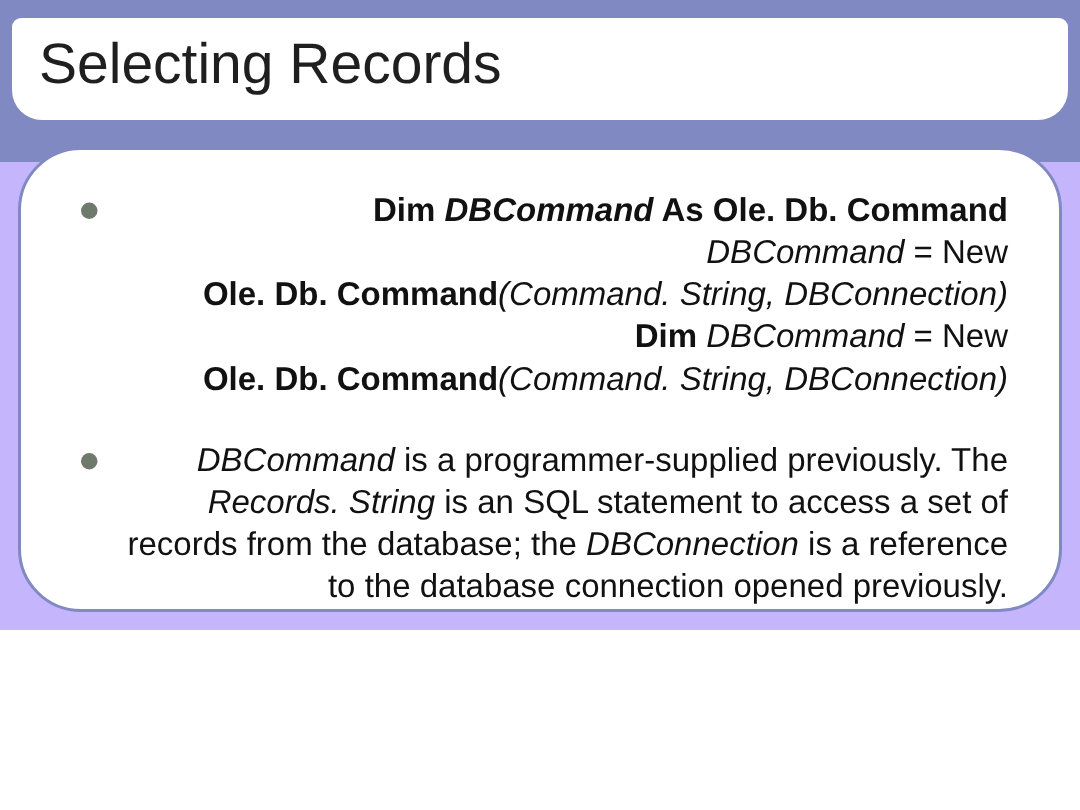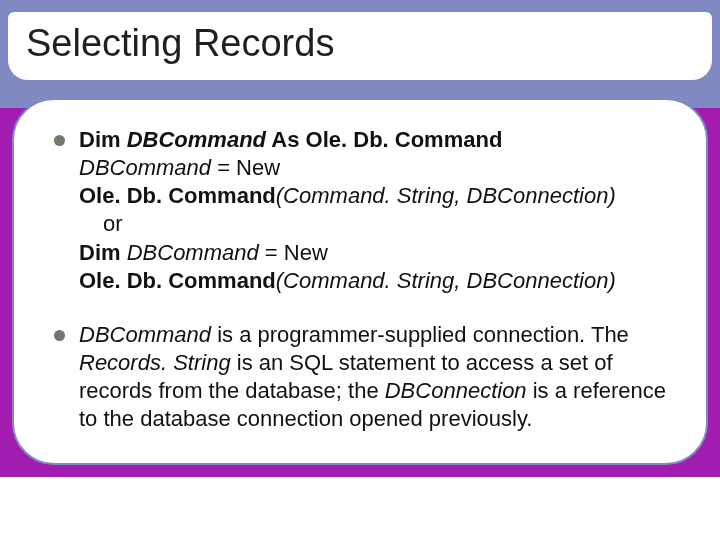--- a/index.html
+++ b/index.html
@@ -1,21 +1,21 @@
 <!DOCTYPE html>
 <html><head>
 <meta charset="utf-8">
 <style>
   * { margin: 0; padding: 0; box-sizing: border-box; }
   html, body { width: 720px; height: 540px; font-family: Arial, Helvetica, sans-serif; background: #fff; }
   .slide {
     width: 720px;
-    height: 477px;
+    height: 420px;
     position: relative;
-    background: #a21caf;
+    background: #c4b5fd;
     overflow: hidden;
   }
   .header-band {
     position: absolute;
     top: 0; left: 0; right: 0;
     height: 108px;
     background: #8189c3;
   }
   .title-plate {
     position: absolute;
@@ -49,20 +49,21 @@
     left: 40px;
     right: 34px;
   }
   .bullet {
     display: flex;
     align-items: flex-start;
     margin-bottom: 26px;
     font-size: 22px;
     line-height: 1.28;
     color: #111;
+    text-align: right;
   }
   .dot {
     width: 11px;
     height: 11px;
     border-radius: 50%;
     background: #6f7a6d;
     flex: 0 0 auto;
     margin-top: 9px;
     margin-right: 14px;
   }
@@ -82,28 +83,27 @@
 
   <div class="content-box">
     <div class="bullets">
 
       <div class="bullet">
         <div class="dot"></div>
         <div class="body">
           <span class="b">Dim </span><span class="b i">DBCommand</span><span class="b"> As Ole. Db. Command</span><br>
           <span class="i">DBCommand</span><span> = New</span><br>
           <span class="b">Ole. Db. Command</span><span class="i">(Command. String, DBConnection)</span><br>
-          <span class="indent">or</span>
           <span class="b">Dim </span><span class="i">DBCommand</span><span> = New</span><br>
           <span class="b">Ole. Db. Command</span><span class="i">(Command. String, DBConnection)</span>
         </div>
       </div>
 
       <div class="bullet">
         <div class="dot"></div>
         <div class="body">
-          <span class="i">DBCommand</span><span> is a programmer-supplied connection. The </span><span class="i">Records. String</span><span> is an SQL statement to access a set of records from the database; the </span><span class="i">DBConnection</span><span> is a reference to the database connection opened previously.</span>
+          <span class="i">DBCommand</span><span> is a programmer-supplied previously. The </span><span class="i">Records. String</span><span> is an SQL statement to access a set of records from the database; the </span><span class="i">DBConnection</span><span> is a reference to the database connection opened previously.</span>
         </div>
       </div>
 
     </div>
   </div>
 </div>
 
 </body></html>

